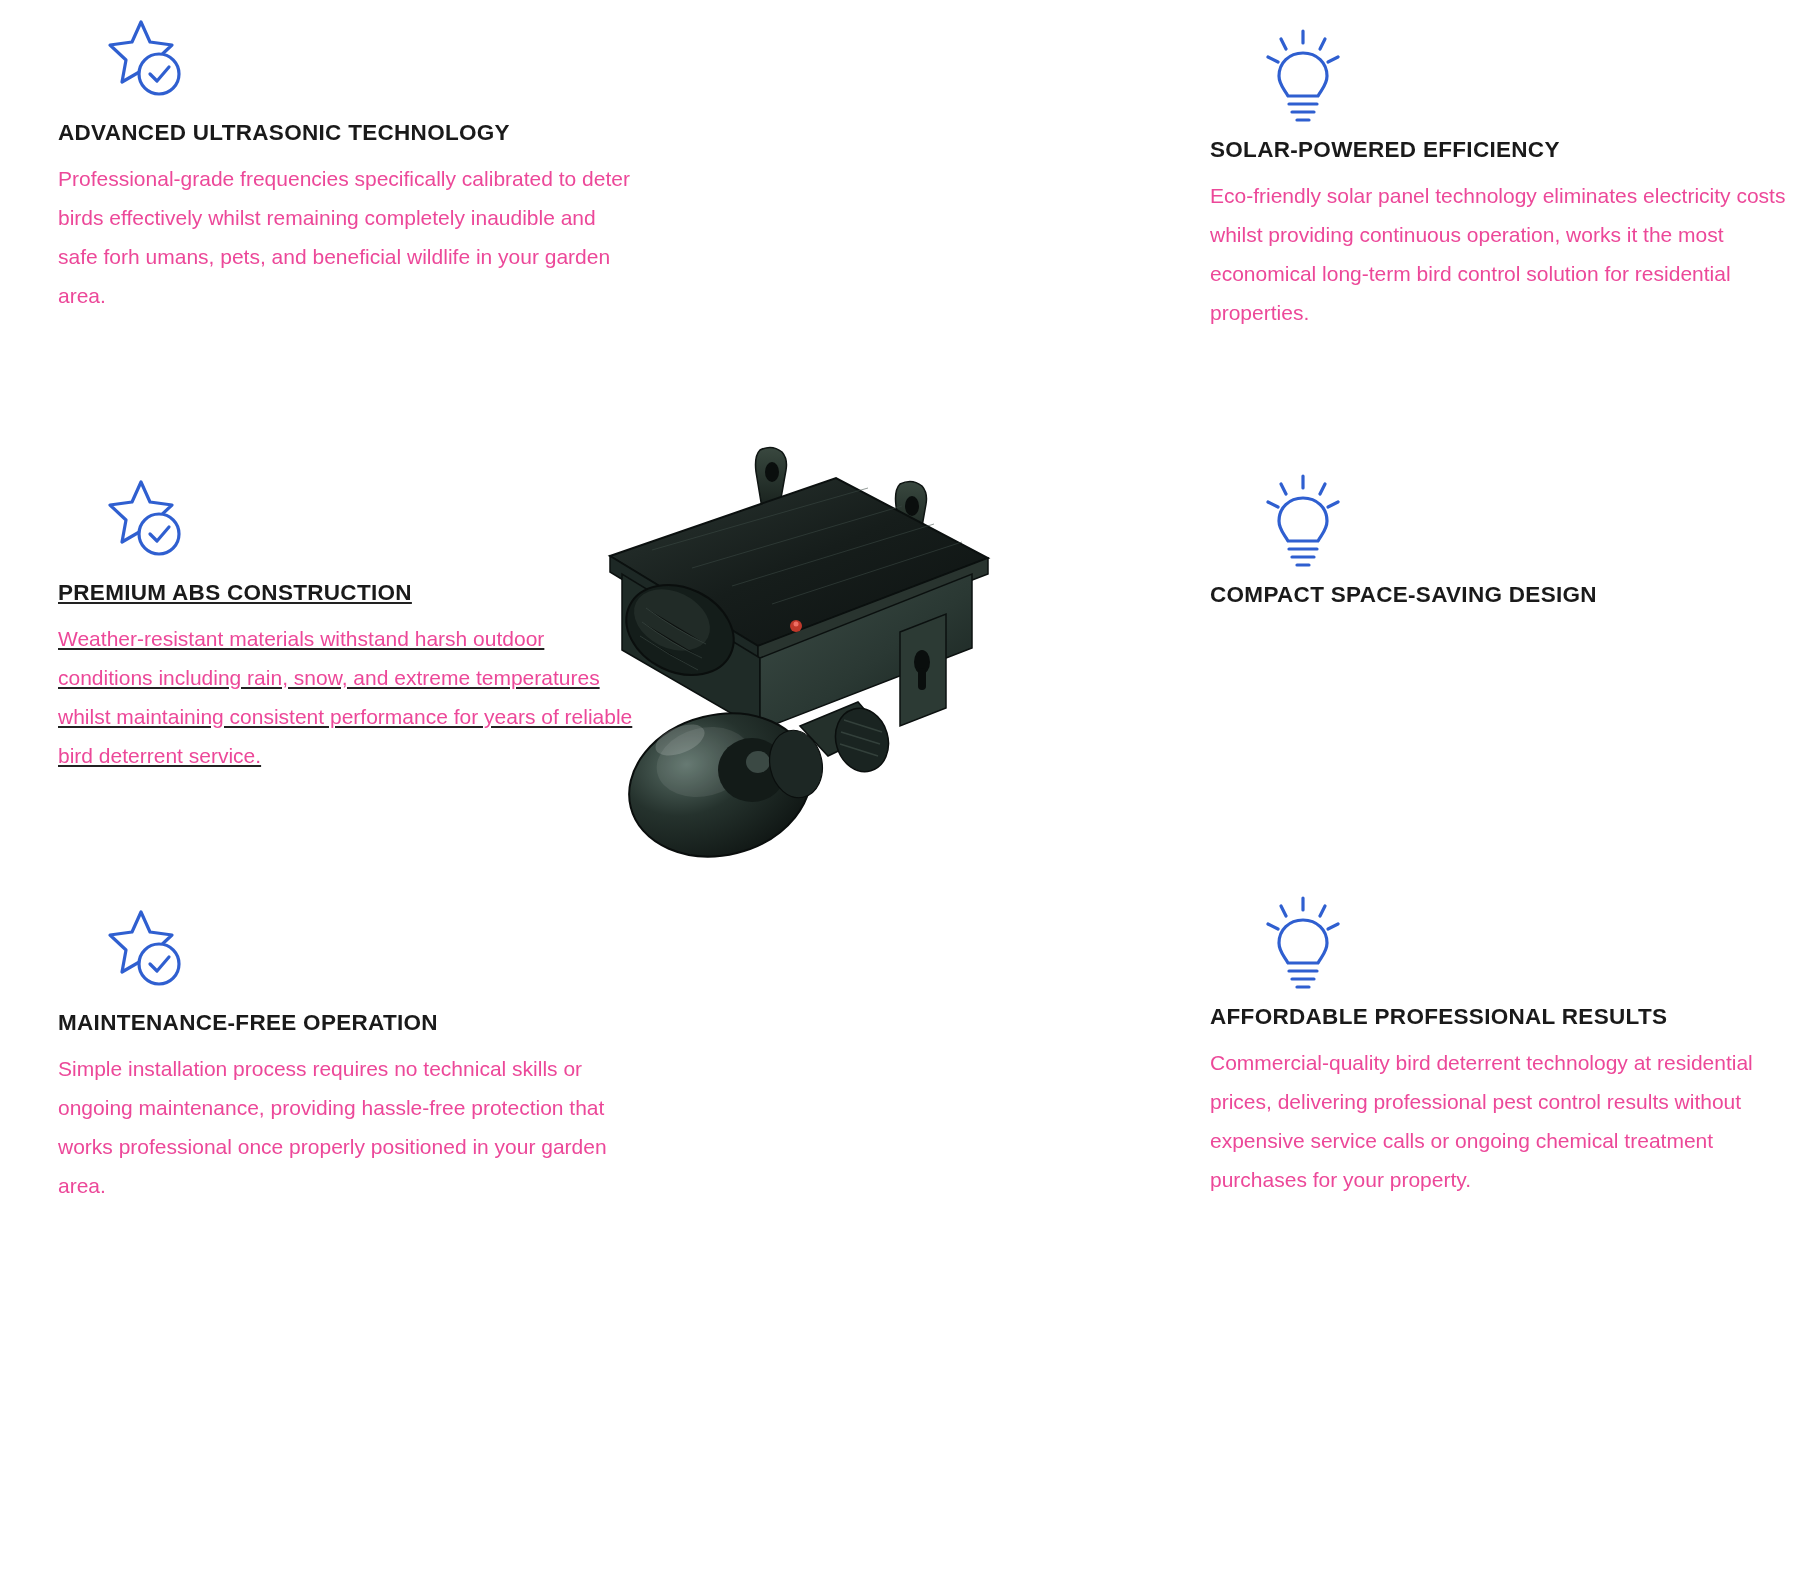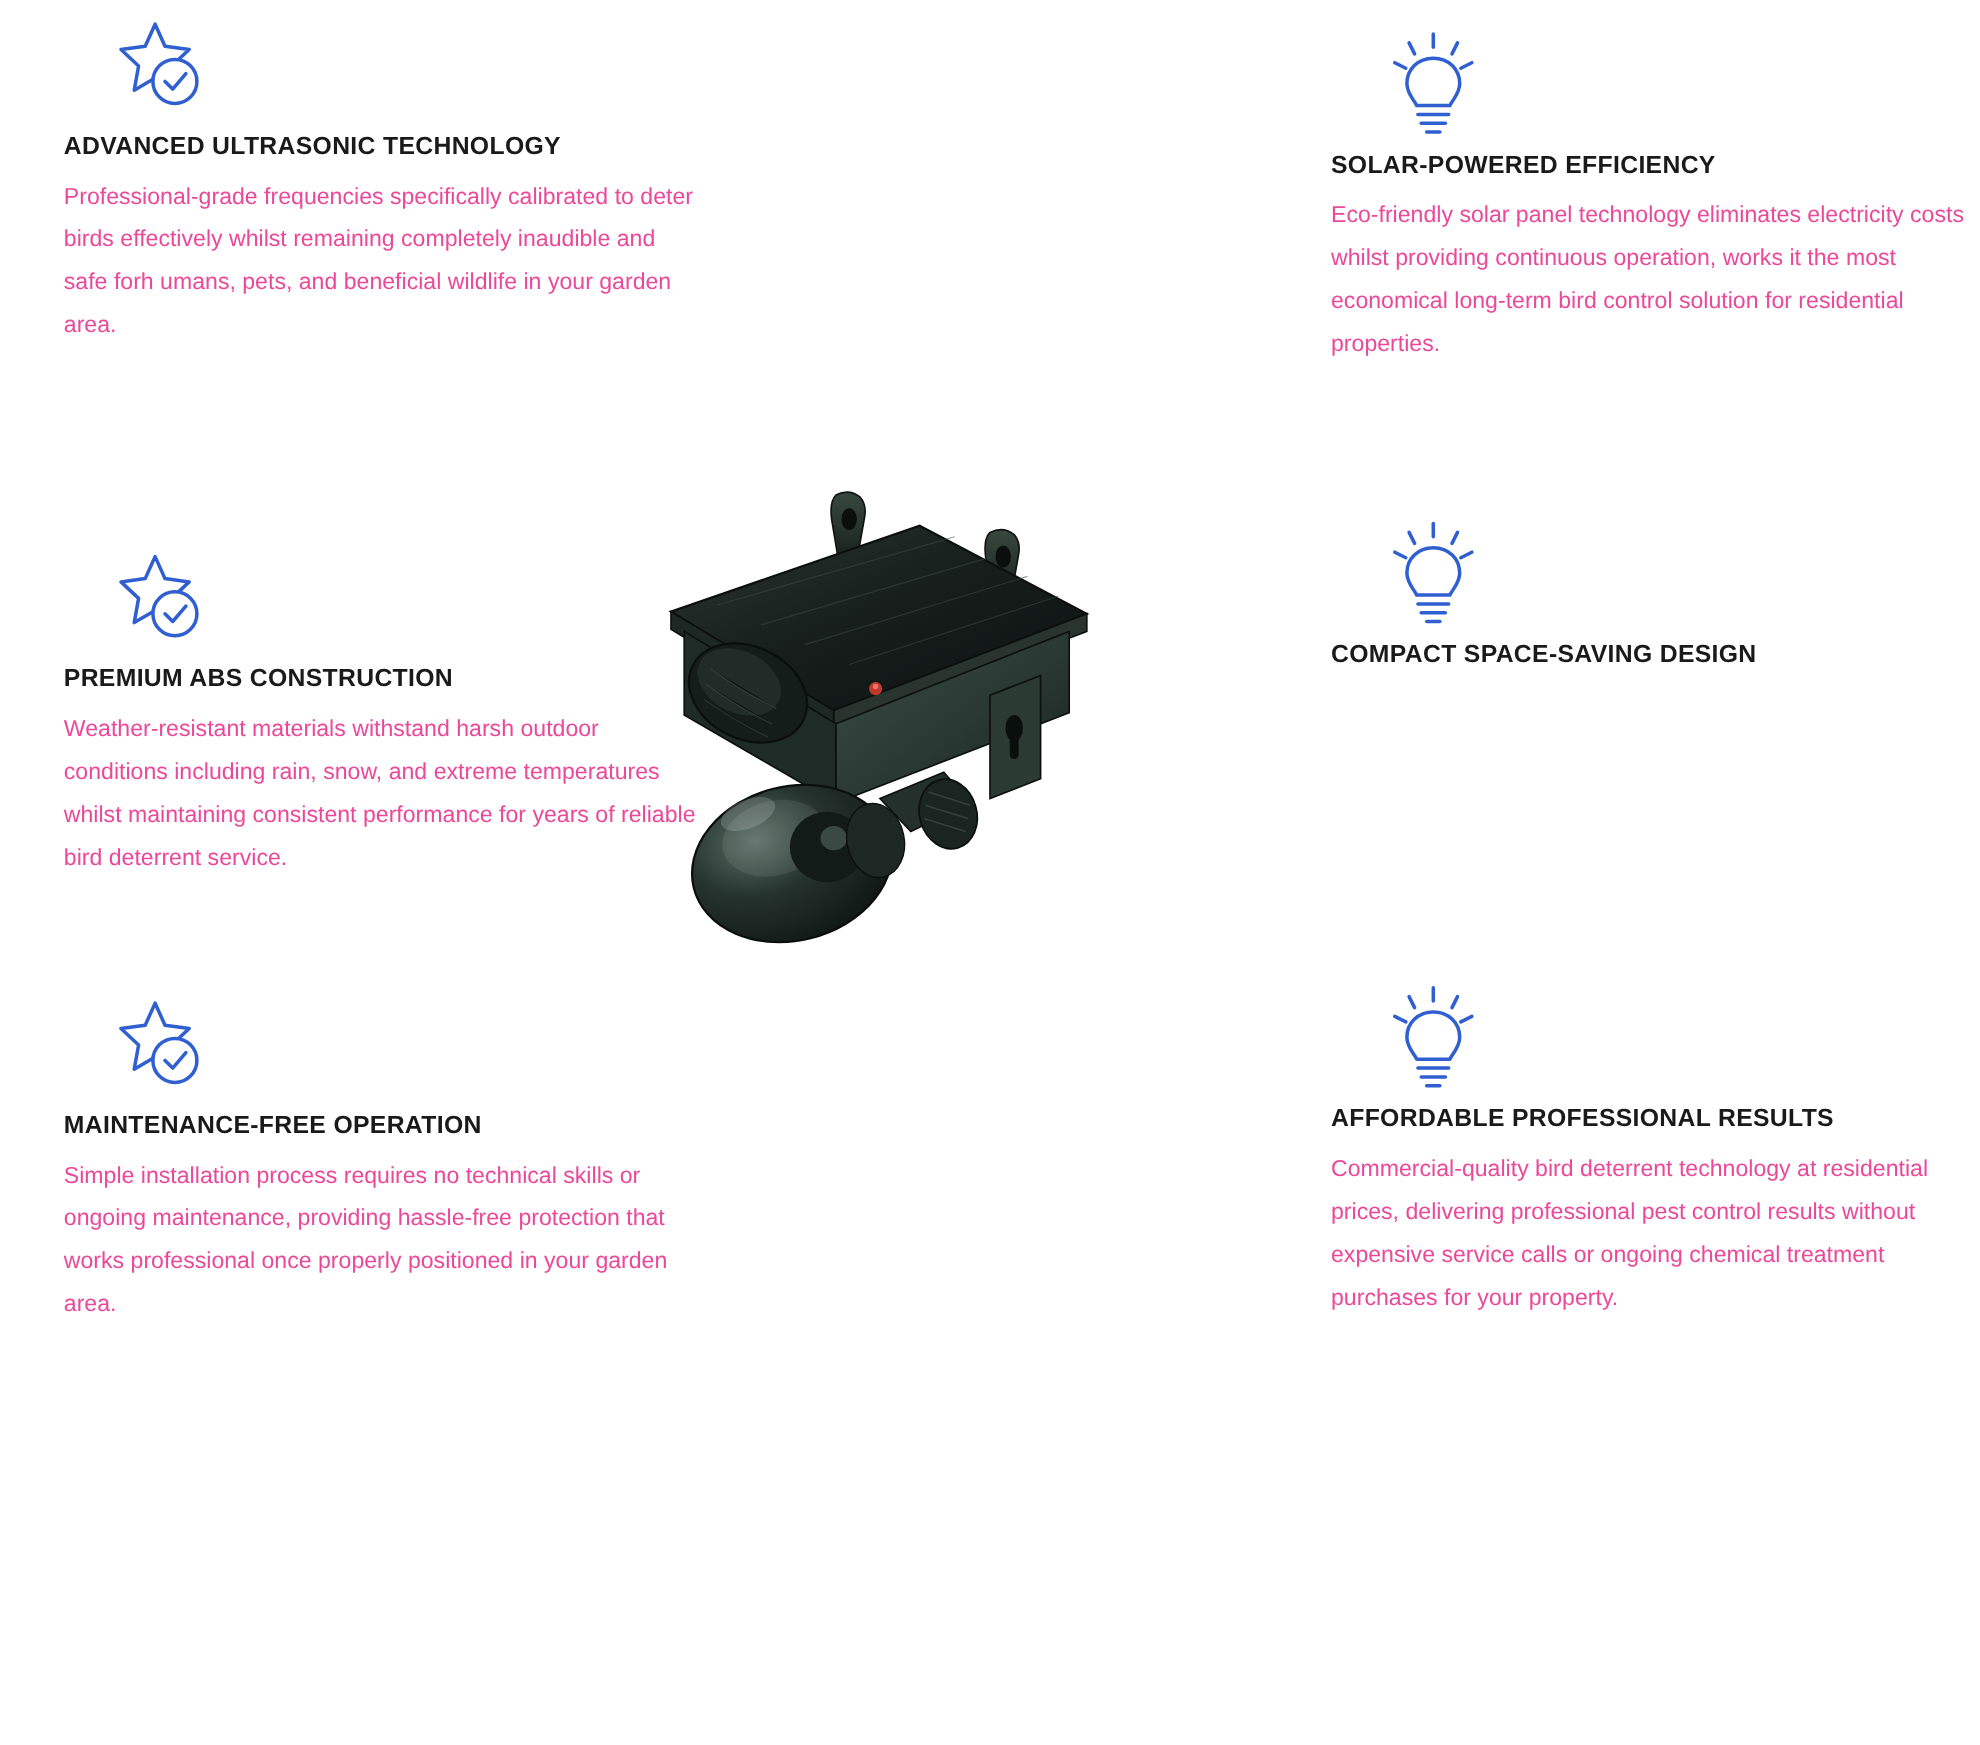--- a/index.html
+++ b/index.html
@@ -58,21 +58,21 @@
 
   .feature-body {
     font-size: 21px;
     line-height: 1.85;
     color: #ec4899;
     font-weight: 400;
   }
 
   
   .item-1 { top: 28px; }
-  .item-2 { top: 484px; }
+  .item-2 { top: 460px; text-decoration: underline; }
   .item-3 { top: 890px; }
 
   .item-r1 { top: 22px; margin-top: 17px; }
   .item-r2 { top: 462px; }
   .item-r3 { top: 884px; }
 
   .product-image {
     position: absolute;
     left: 600px;
     top: 440px;

